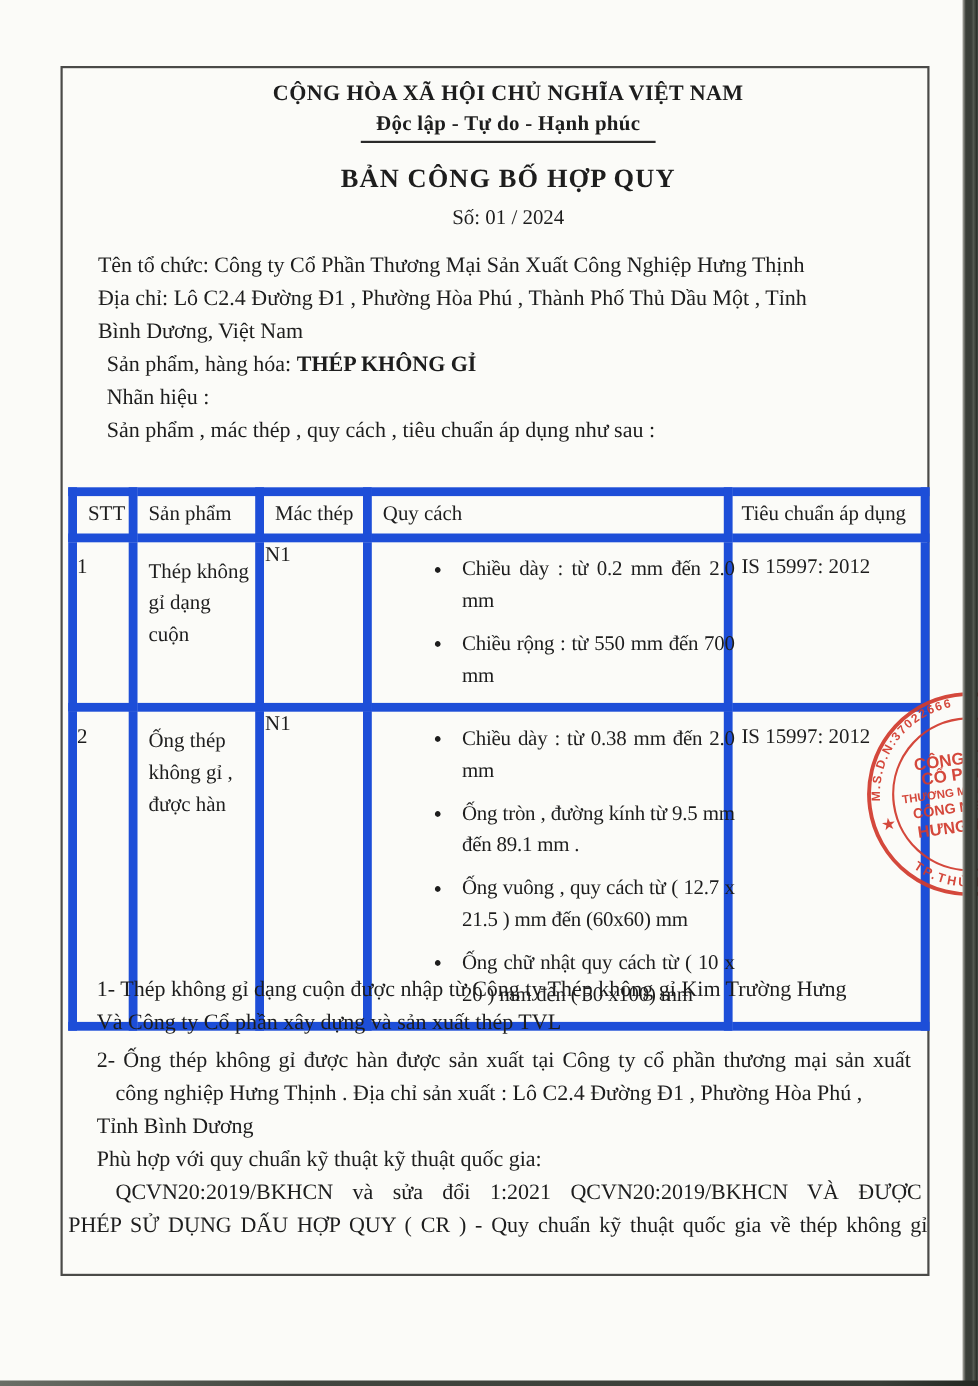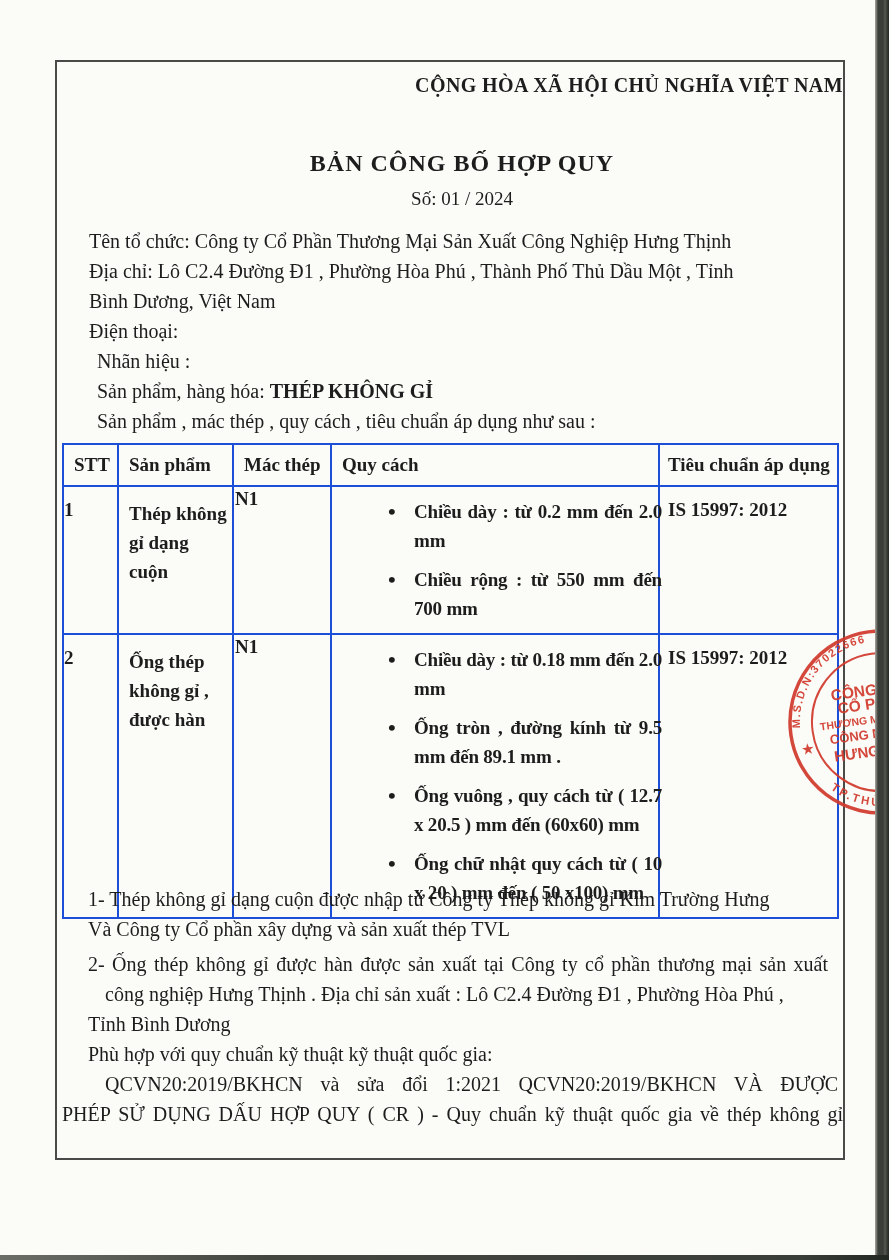--- a/index.html
+++ b/index.html
@@ -7,38 +7,38 @@
     width:889px;height:1260px;position:relative;overflow:hidden;
     background:#fbfbf8;
     font-family:"Liberation Serif","DejaVu Serif",serif;
     color:#1d1d1d;
   }
   .page-frame{
     position:absolute;left:55px;top:60px;width:790px;height:1100px;
     border:2px solid #4a4a48;box-sizing:border-box;background:transparent;
   }
   
-  .nat-header{position:absolute;left:0;right:12px;top:12px;text-align:right;transform:translateX(12px);}
+  .nat-header{position:absolute;left:0;right:0;top:12px;text-align:center;transform:translateX(12px);}
   .country{font-size:20px;font-weight:bold;letter-spacing:.4px;}
   .motto{display:inline-block;margin-top:5px;font-size:19px;font-weight:bold;
          border-bottom:2px solid #2a2a2a;padding:0 14px 4px 14px;letter-spacing:.3px;}
   .doc-title{position:absolute;left:0;right:0;top:88px;text-align:center;transform:translateX(12px);
          font-size:24px;font-weight:bold;letter-spacing:1px;}
   .doc-number{position:absolute;left:0;right:0;top:126px;text-align:center;transform:translateX(12px);
          font-size:19px;}
   
   .org-block{position:absolute;left:32px;top:164px;width:716px;font-size:20px;line-height:30px;}
   .org-line{white-space:nowrap;}
   .indent{padding-left:8px;}
   .bold{font-weight:bold;}
   
   table.spec{position:absolute;left:5px;top:381px;border-collapse:collapse;table-layout:fixed;
      width:775px;font-size:19px;}
-  table.spec th, table.spec td{border:2px solid #1d4ed8;vertical-align:top;box-sizing:border-box;
-     font-weight:bold;text-align:left;}
+  table.spec th, table.spec td{border:8px solid #1d4ed8;vertical-align:top;box-sizing:border-box;
+     font-weight:normal;text-align:left;}
   table.spec th{height:42px;vertical-align:middle;padding:0 0 0 10px;}
   th.c-stt, td.c-stt{text-align:center;padding-left:0;}
   td.c-stt{padding-top:12px;}
   td.c-sp{padding:12px 0 0 10px;text-align:justify;line-height:29px;}
   td.c-mt{text-align:center;}
   td.c-tc{padding:12px 0 0 8px;}
   td.c-qc{padding:10px 4px 0 0;}
   .qc-item{position:relative;margin:0 0 10px 82px;width:248px;text-align:justify;
      line-height:29px;letter-spacing:-0.2px;}
   .qc-item::before{content:"\2022";position:absolute;left:-26px;top:0;font-size:22px;}
@@ -61,32 +61,32 @@
   .edge-bottom{position:absolute;left:0;bottom:0;width:889px;height:5px;z-index:10;
      background:linear-gradient(90deg,#6a6e66,#42463f 30%,#3a3e38 90%,#242822);}
 </style>
 </head>
 <body>
 
 <div class="page-frame">
 
   <div class="nat-header">
     <div class="country">CỘNG HÒA XÃ HỘI CHỦ NGHĨA VIỆT NAM</div>
+    <div><span class="motto">Độc lập - Tự do - Hạnh phúc</span></div>
   </div>
 
   <div class="doc-title">BẢN CÔNG BỐ HỢP QUY</div>
   <div class="doc-number">Số: 01 / 2024</div>
 
   <div class="org-block">
     <div class="org-line">Tên tổ chức: Công ty Cổ Phần Thương Mại Sản Xuất Công Nghiệp Hưng Thịnh</div>
     <div class="org-line">Địa chỉ: Lô C2.4 Đường Đ1 , Phường Hòa Phú , Thành Phố Thủ Dầu Một , Tỉnh</div>
     <div class="org-line">Bình Dương, Việt Nam</div>
-    <div class="org-line">Điện thoại:</div>
+    <div class="org-line indent"><span>Sản phẩm, hàng hóa: </span><span class="bold">THÉP KHÔNG GỈ</span></div>
     <div class="org-line indent">Nhãn hiệu :</div>
-    <div class="org-line indent"><span>Sản phẩm, hàng hóa: </span><span class="bold">THÉP KHÔNG GỈ</span></div>
     <div class="org-line indent">Sản phẩm , mác thép , quy cách , tiêu chuẩn áp dụng như sau :</div>
   </div>
 
   <table class="spec">
     <colgroup>
       <col style="width:55px">
         <col style="width:115px">
         <col style="width:98px">
         <col style="width:328px">
         <col style="width:179px">
@@ -107,23 +107,23 @@
         <div class="qc-item">Chiều dày : từ 0.2 mm đến 2.0 mm</div>
         <div class="qc-item">Chiều rộng : từ 550 mm đến 700 mm</div>
       </td>
       <td class="c-tc">IS 15997: 2012</td>
     </tr>
     <tr class="row2">
       <td class="c-stt">2</td>
       <td class="c-sp">Ống thép không gỉ , được hàn</td>
       <td class="c-mt">N1</td>
       <td class="c-qc">
-        <div class="qc-item">Chiều dày : từ 0.18 mm đến 2.0 mm</div>
+        <div class="qc-item">Chiều dày : từ 0.38 mm đến 2.0 mm</div>
         <div class="qc-item">Ống tròn , đường kính từ 9.5 mm đến 89.1 mm .</div>
-        <div class="qc-item">Ống vuông , quy cách từ ( 12.7 x 20.5 ) mm đến (60x60) mm</div>
+        <div class="qc-item">Ống vuông , quy cách từ ( 12.7 x 21.5 ) mm đến (60x60) mm</div>
         <div class="qc-item">Ống chữ nhật quy cách từ ( 10 x 20 ) mm đến ( 50 x100) mm</div>
       </td>
       <td class="c-tc">IS 15997: 2012</td>
     </tr>
   </tbody>
     </table>
 
   <div class="notes">
     <div class="n-line">1-  Thép không gỉ dạng cuộn được nhập từ Công ty Thép không gỉ Kim Trường Hưng</div>
     <div class="n-line">Và Công ty Cổ phần xây dựng và sản xuất thép TVL</div>

